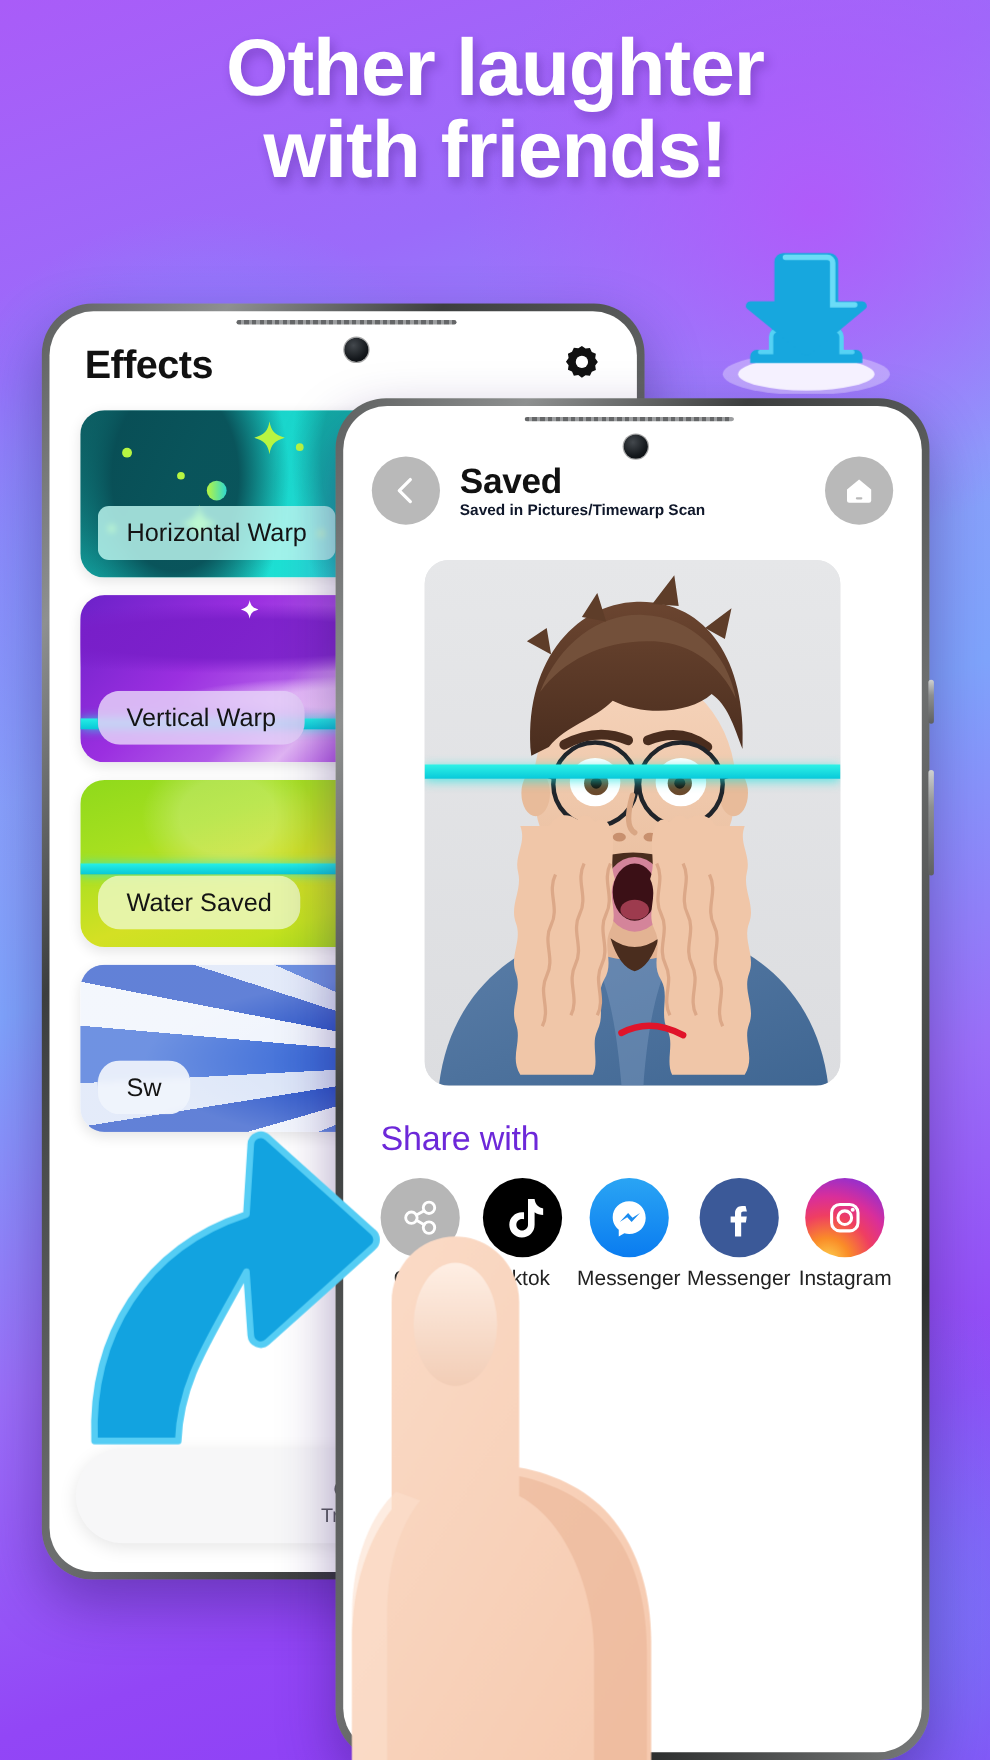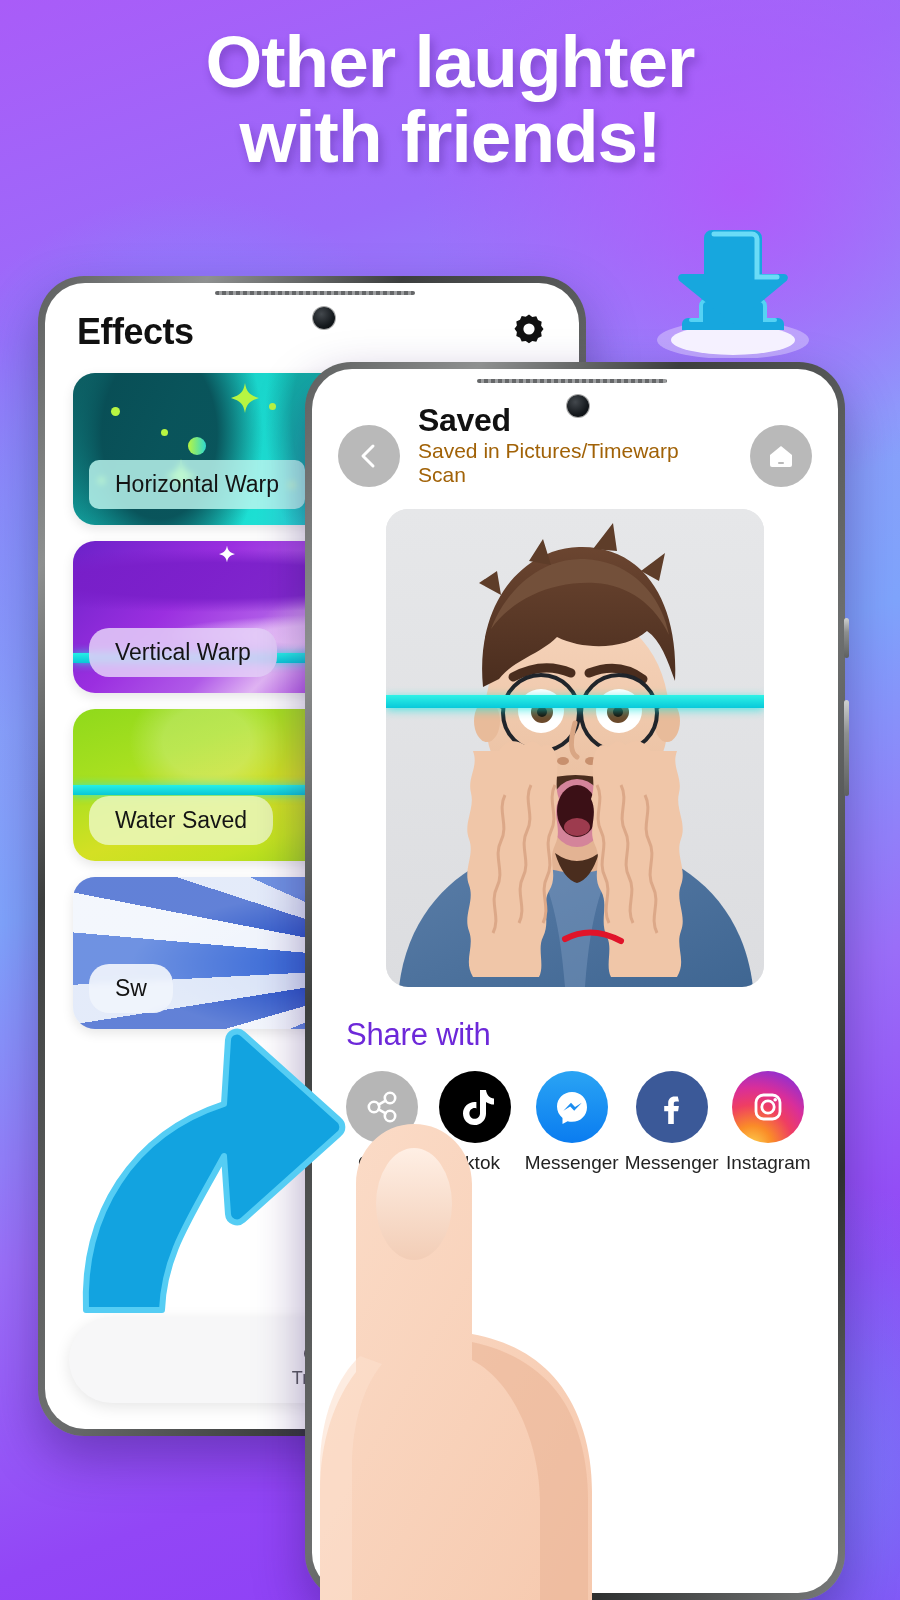--- a/index.html
+++ b/index.html
@@ -159,27 +159,27 @@
     background:linear-gradient(145deg,#23c6f5,#0aa5e8); box-shadow:0 4px 12px rgba(10,150,220,.45); }
 
   
   #phone-right { left:305px; top:362px; width:540px; height:1238px; z-index:12; }
   #phone-right .punch { width:22px; height:22px; left:255px; top:26px; }
   #phone-right .earpiece { width:190px; left:165px; top:10px; }
   #phone-right .side-btn.b1 { right:-4px; top:256px; width:5px; height:40px; }
   #phone-right .side-btn.b2 { right:-4px; top:338px; width:5px; height:96px; }
 
   .saved-header {
-    height:118px; display:flex; align-items:flex-end; gap:18px; padding:36px 26px 0 26px;
+    height:118px; display:flex; align-items:center; gap:18px; padding:36px 26px 0 26px;
   }
   .circ-btn { width:62px; height:62px; border-radius:50%; background:#b9b9b9;
     display:flex; align-items:center; justify-content:center; flex:none; }
   .saved-text { flex:1; }
   .saved-title { font-size:32px; font-weight:bold; color:#111; line-height:1.05; letter-spacing:-.3px; }
-  .saved-sub { font-size:21px; color:#a16207; margin-top:1px; }
+  .saved-sub { font-size:14px; color:#0f172a; margin-top:1px;font-weight:bold; }
 
   .preview-wrap { padding:22px 74px 0 74px; }
   .preview {
     position:relative; width:100%; height:478px; border-radius:22px; overflow:hidden;
     background:#e3e4e6;
   }
   .preview .scan {
     position:absolute; left:0; right:0; top:186px; height:13px;
     background:linear-gradient(180deg,#2ef2e6,#08c9da);
     box-shadow:0 2px 10px rgba(20,230,225,.7); z-index:6;

